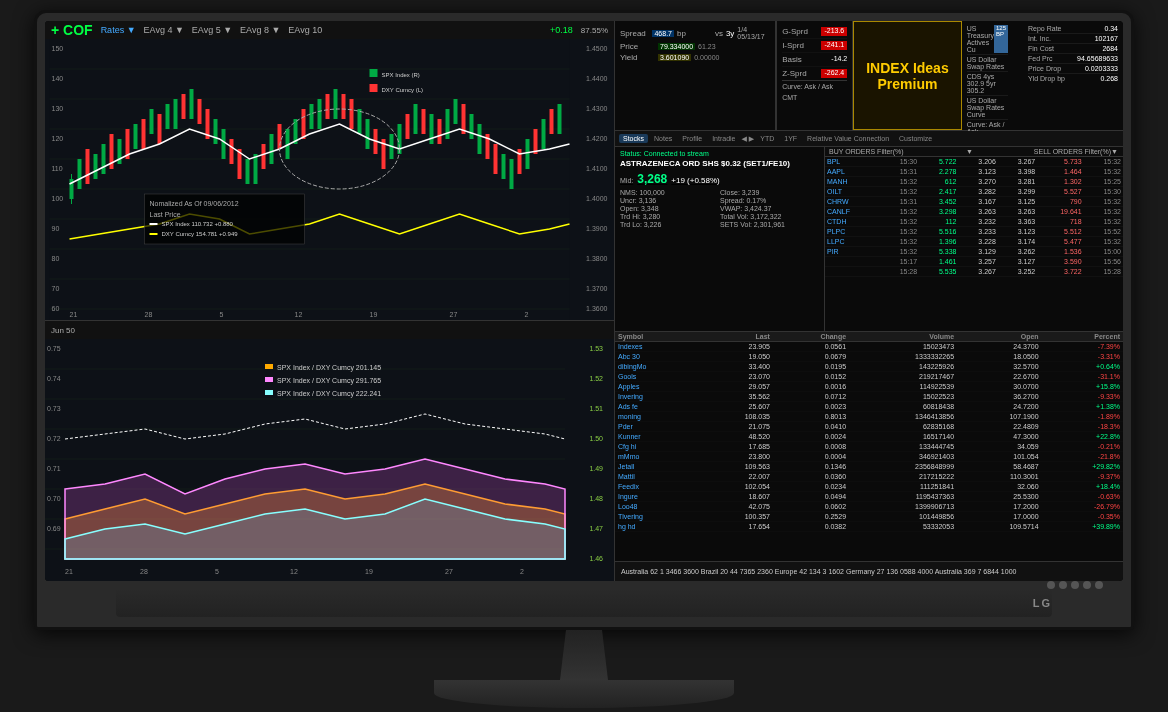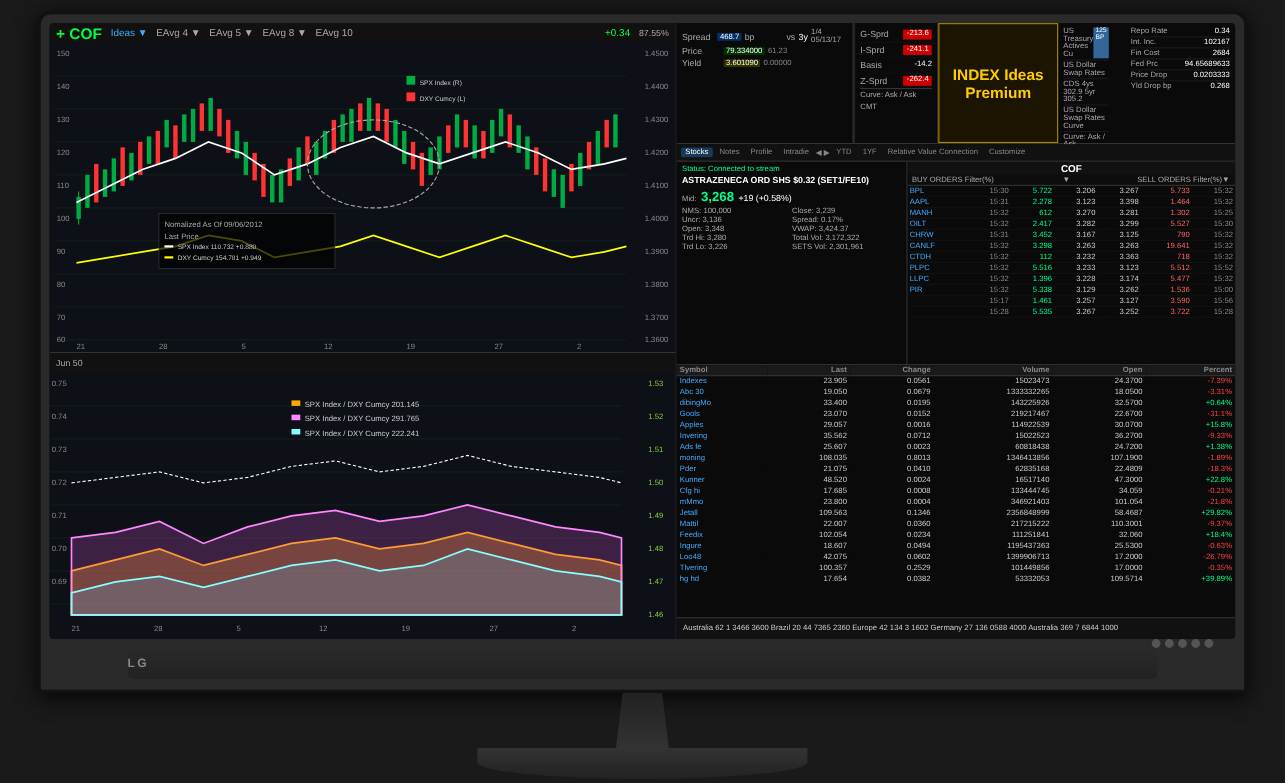--- a/index.html
+++ b/index.html
@@ -41,21 +41,21 @@
     }
 
     
     .monitor-bottom {
       width: 936px;
       height: 28px;
       background: linear-gradient(180deg, #2a2a2a, #222);
       border-radius: 0 0 4px 4px;
       display: flex;
       align-items: center;
-      justify-content: flex-start;
+      justify-content: flex-end;
     }
     .monitor-brand {
       color: #888;
       font-size: 11px;
       font-weight: bold;
       letter-spacing: 2px;
     }
 
     
     .stand-neck {
@@ -261,26 +261,26 @@
 
 <div class="monitor-outer">
   <div class="screen">
     <div class="screen-content">
 
       <div class="left-panel">
 
         <div class="top-chart">
           <div class="chart-toolbar">
             <span class="chart-symbol">+ COF</span>
-            <span class="chart-label-active">Ideas ▼</span>
+            <span class="chart-label-active">Rates ▼</span>
             <span class="chart-label">EAvg 4 ▼</span>
             <span class="chart-label">EAvg 5 ▼</span>
             <span class="chart-label">EAvg 8 ▼</span>
             <span class="chart-label">EAvg 10</span>
-            <span style="margin-left:auto; color:#00ff44; font-size:9px;">+0.34</span>
+            <span style="margin-left:auto; color:#00ff44; font-size:9px;">+0.18</span>
             <span style="color:#aaa; font-size:8px;">87.55%</span>
           </div>
           <div class="chart-area">
             <svg class="chart-svg" viewBox="0 0 560 282">
 
               <rect width="520" height="282" fill="#0d1117"></rect>
 
               <g stroke="#1a2a1a" stroke-width="0.5">
                 <line x1="0" y1="30" x2="520" y2="30"></line>
                 <line x1="0" y1="60" x2="520" y2="60"></line>
@@ -621,21 +621,20 @@
               <span style="color:#aaa;">Open: 3,348</span>
               <span style="color:#aaa;">VWAP: 3,424.37</span>
               <span style="color:#aaa;">Trd Hi: 3,280</span>
               <span style="color:#aaa;">Total Vol: 3,172,322</span>
               <span style="color:#aaa;">Trd Lo: 3,226</span>
               <span style="color:#aaa;">SETS Vol: 2,301,961</span>
             </div>
           </div>
 
           <div style="flex:1; overflow:hidden;">
-            <div style="background:#111; color:#fff; font-size:9px; font-weight:bold; padding:1px 6px; text-align:center;">COF</div>
             <div style="display:flex; background:#0d0d0d; font-size:7px; border-bottom:1px solid #333; padding:1px 4px;">
               <span style="flex:1; color:#aaa;">BUY ORDERS Filter(%)</span>
               <span style="width:8px; color:#aaa;">▼</span>
               <span style="flex:1; color:#aaa; text-align:right;">SELL ORDERS Filter(%)</span>
               <span style="width:8px; color:#aaa;">▼</span>
             </div>
             <div style="overflow-y:auto; height:160px;">
               <table style="width:100%; border-collapse:collapse; font-size:7px;">
                 <tbody id="cof-tbody">
                 <tr style="border-bottom: 1px solid rgb(17, 17, 17);">

